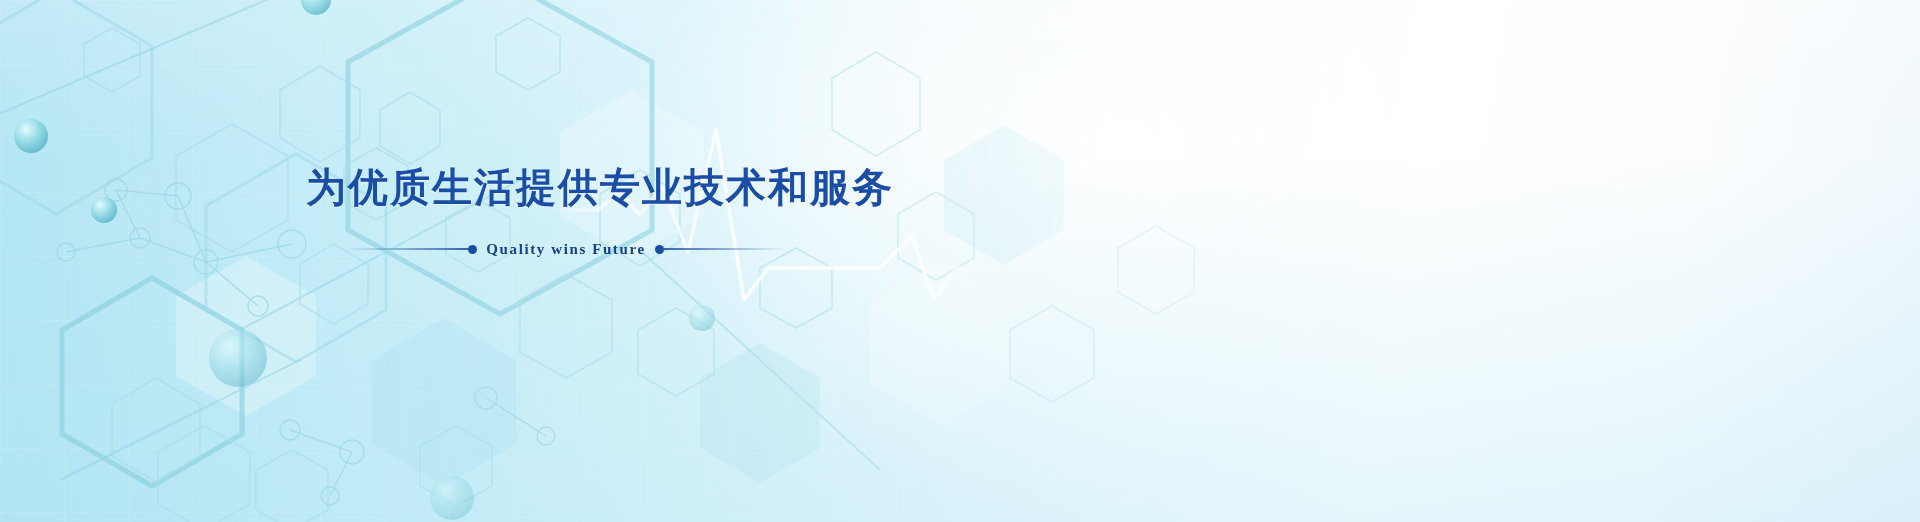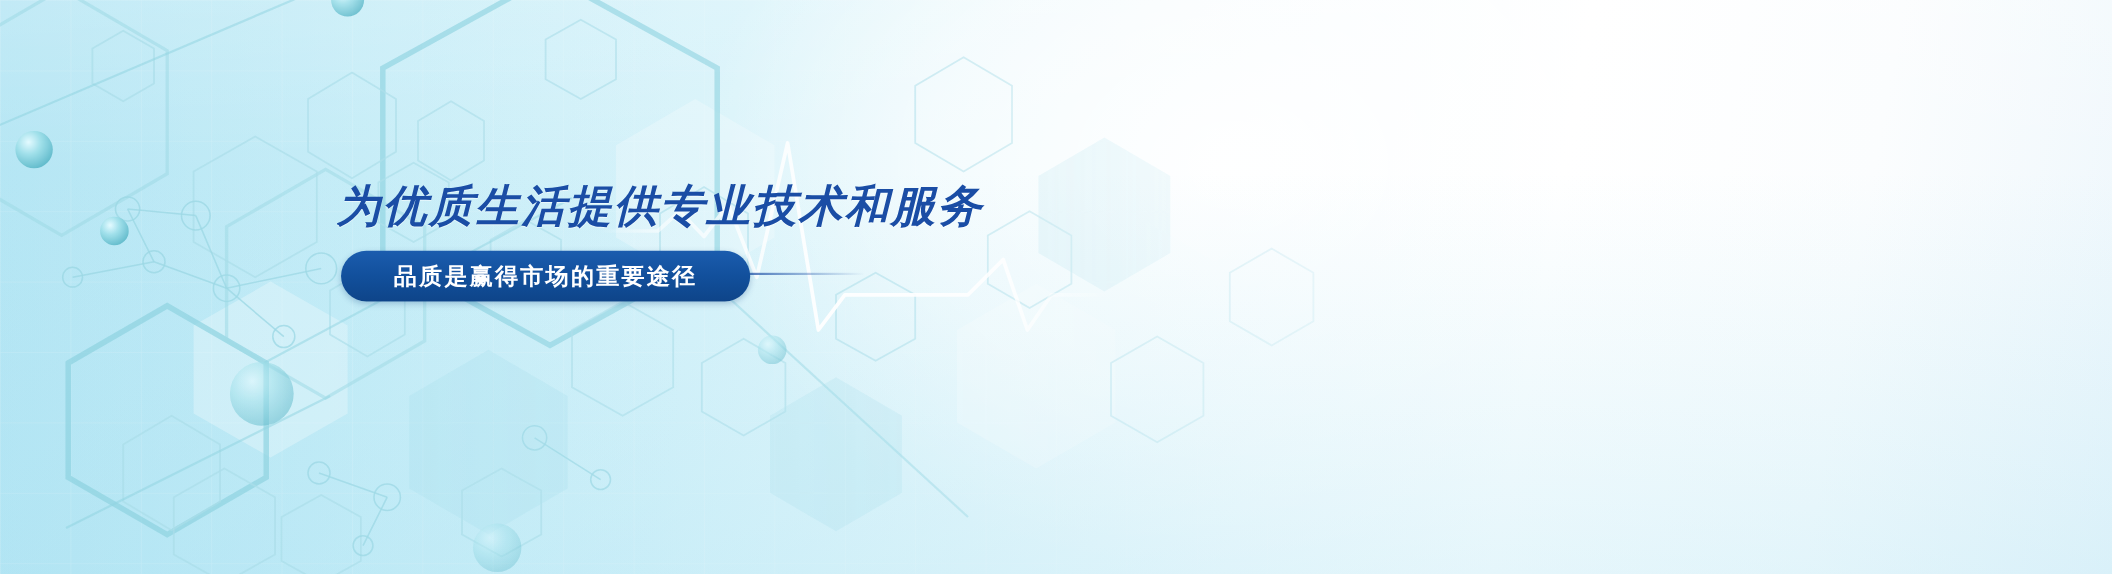--- a/index.html
+++ b/index.html
@@ -17,21 +17,21 @@
     background:linear-gradient(180deg,rgba(255,255,255,.18) 0%,rgba(255,255,255,0) 30%,rgba(168,225,242,.30) 100%);}
   .bg-leftdeep{position:absolute;left:0;top:0;width:620px;height:522px;
     background:linear-gradient(90deg,rgba(160,222,240,.45) 0%,rgba(175,230,245,.22) 55%,rgba(255,255,255,0) 100%);}
 
   
   .layer{position:absolute;inset:0;width:1920px;height:522px;}
 
   
   .headline{
     position:absolute;left:306px;top:160px;
-    font-size:40px;font-weight:bold;font-style:italic;
+    font-size:40px;font-weight:bold;
     letter-spacing:2px;color:#1a4da5;white-space:nowrap;
     text-shadow:0 1px 0 rgba(255,255,255,.55);
   }
   .tagline-row{position:absolute;left:346px;top:238px;width:440px;height:22px;
     display:flex;align-items:center;}
   .tl-line-left{flex:1;height:2px;
     background:linear-gradient(90deg,rgba(26,77,165,0) 0%,rgba(26,77,165,.85) 100%);}
   .tl-line-right{flex:1;height:2px;
     background:linear-gradient(90deg,rgba(26,77,165,.85) 0%,rgba(26,77,165,0) 100%);}
   .tl-dot{width:9px;height:9px;border-radius:50%;background:#1a4da5;flex:none;}
@@ -385,17 +385,14 @@
   <div class="headline">为优质生活提供专业技术和服务</div>
 
   <div class="tagline-row">
     <span class="tl-line-left"></span>
     <span class="tl-dot"></span>
     <span class="tl-text">Quality wins Future</span>
     <span class="tl-dot"></span>
     <span class="tl-line-right"></span>
   </div>
 
-  <div class="cta">
-    <span class="cta-text">品质是赢得市场的重要途径</span>
-  </div>
 
 </div>
 
 </body></html>

